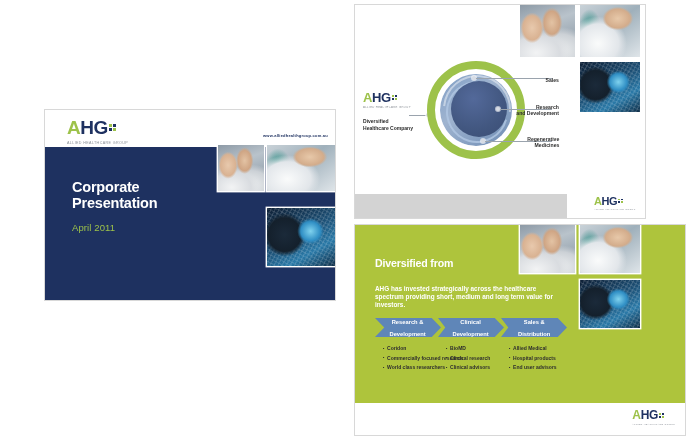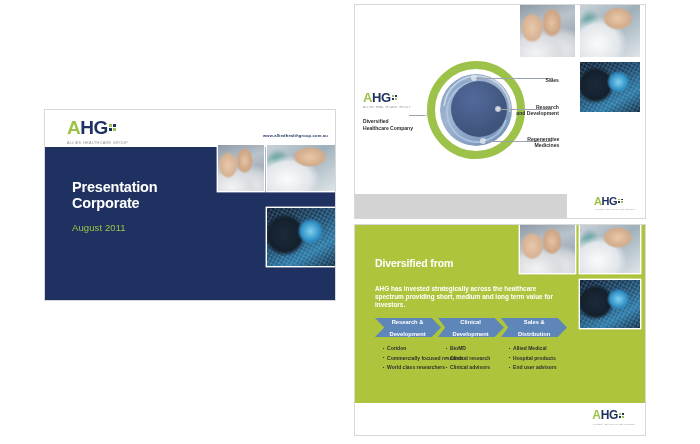--- a/index.html
+++ b/index.html
@@ -79,21 +79,21 @@
 
   .lbl{position:absolute;font-size:4.2px;font-weight:bold;color:#2b2b2b;line-height:5.4px;
        transform:scale(1.22);transform-origin:left center;white-space:nowrap;}
   .lbl.r{transform-origin:right center;text-align:right;}
 
   .logo-diversified{position:absolute;left:8px;top:86px;width:60px;}
   .diversified-txt{position:absolute;left:8px;top:113px;font-size:4.2px;font-weight:bold;color:#2b2b2b;
                    line-height:5.6px;transform:scale(1.2);transform-origin:left top;white-space:nowrap;}
 
   
-  #slide-green{left:355px;top:225px;width:290px;height:210px;}
+  #slide-green{left:355px;top:225px;width:290px;height:210px;padding-left:40px;}
   #slide-green .greenbg{position:absolute;left:0;top:0;width:100%;height:178px;background:#aec43c;}
   #slide-green .footwhite{position:absolute;left:0;bottom:0;width:100%;height:32px;background:#fff;}
 
   #grn-ph1{left:165px;top:0px;width:55px;height:48px;}
   #grn-ph2{left:225px;top:0px;width:60px;height:48px;}
   #grn-ph3{left:225px;top:55px;width:60px;height:48px;}
 
   .g-title{position:absolute;left:20px;top:32px;color:#ffffff;font-size:10.6px;font-weight:bold;
            line-height:13.5px;letter-spacing:-.15px;}
   .g-body{position:absolute;left:20px;top:60px;width:180px;color:#ffffff;font-size:6.4px;
@@ -152,24 +152,24 @@
 
   <div class="cover-url">www.alliedhealthgroup.com.au</div>
 
   <div class="body"></div>
 
   <div class="ph photo-scientists" id="cover-ph1"></div>
   <div class="ph photo-goggles" id="cover-ph2"></div>
   <div class="ph photo-bluetech" id="cover-ph3"></div>
 
   <div class="cover-title">
+    <div>Corporate</div>
     <div>Presentation</div>
-    <div>Corporate</div>
-  </div>
-  <div class="cover-date">August 2011</div>
+  </div>
+  <div class="cover-date">April 2011</div>
 </div>
 
 <div class="slide" id="slide-diagram">
 
   <div class="ph photo-scientists" id="diag-ph1"></div>
   <div class="ph photo-goggles" id="diag-ph2"></div>
   <div class="ph photo-bluetech" id="diag-ph3"></div>
 
   <div class="logo-diversified">
     <div class="ahg">

